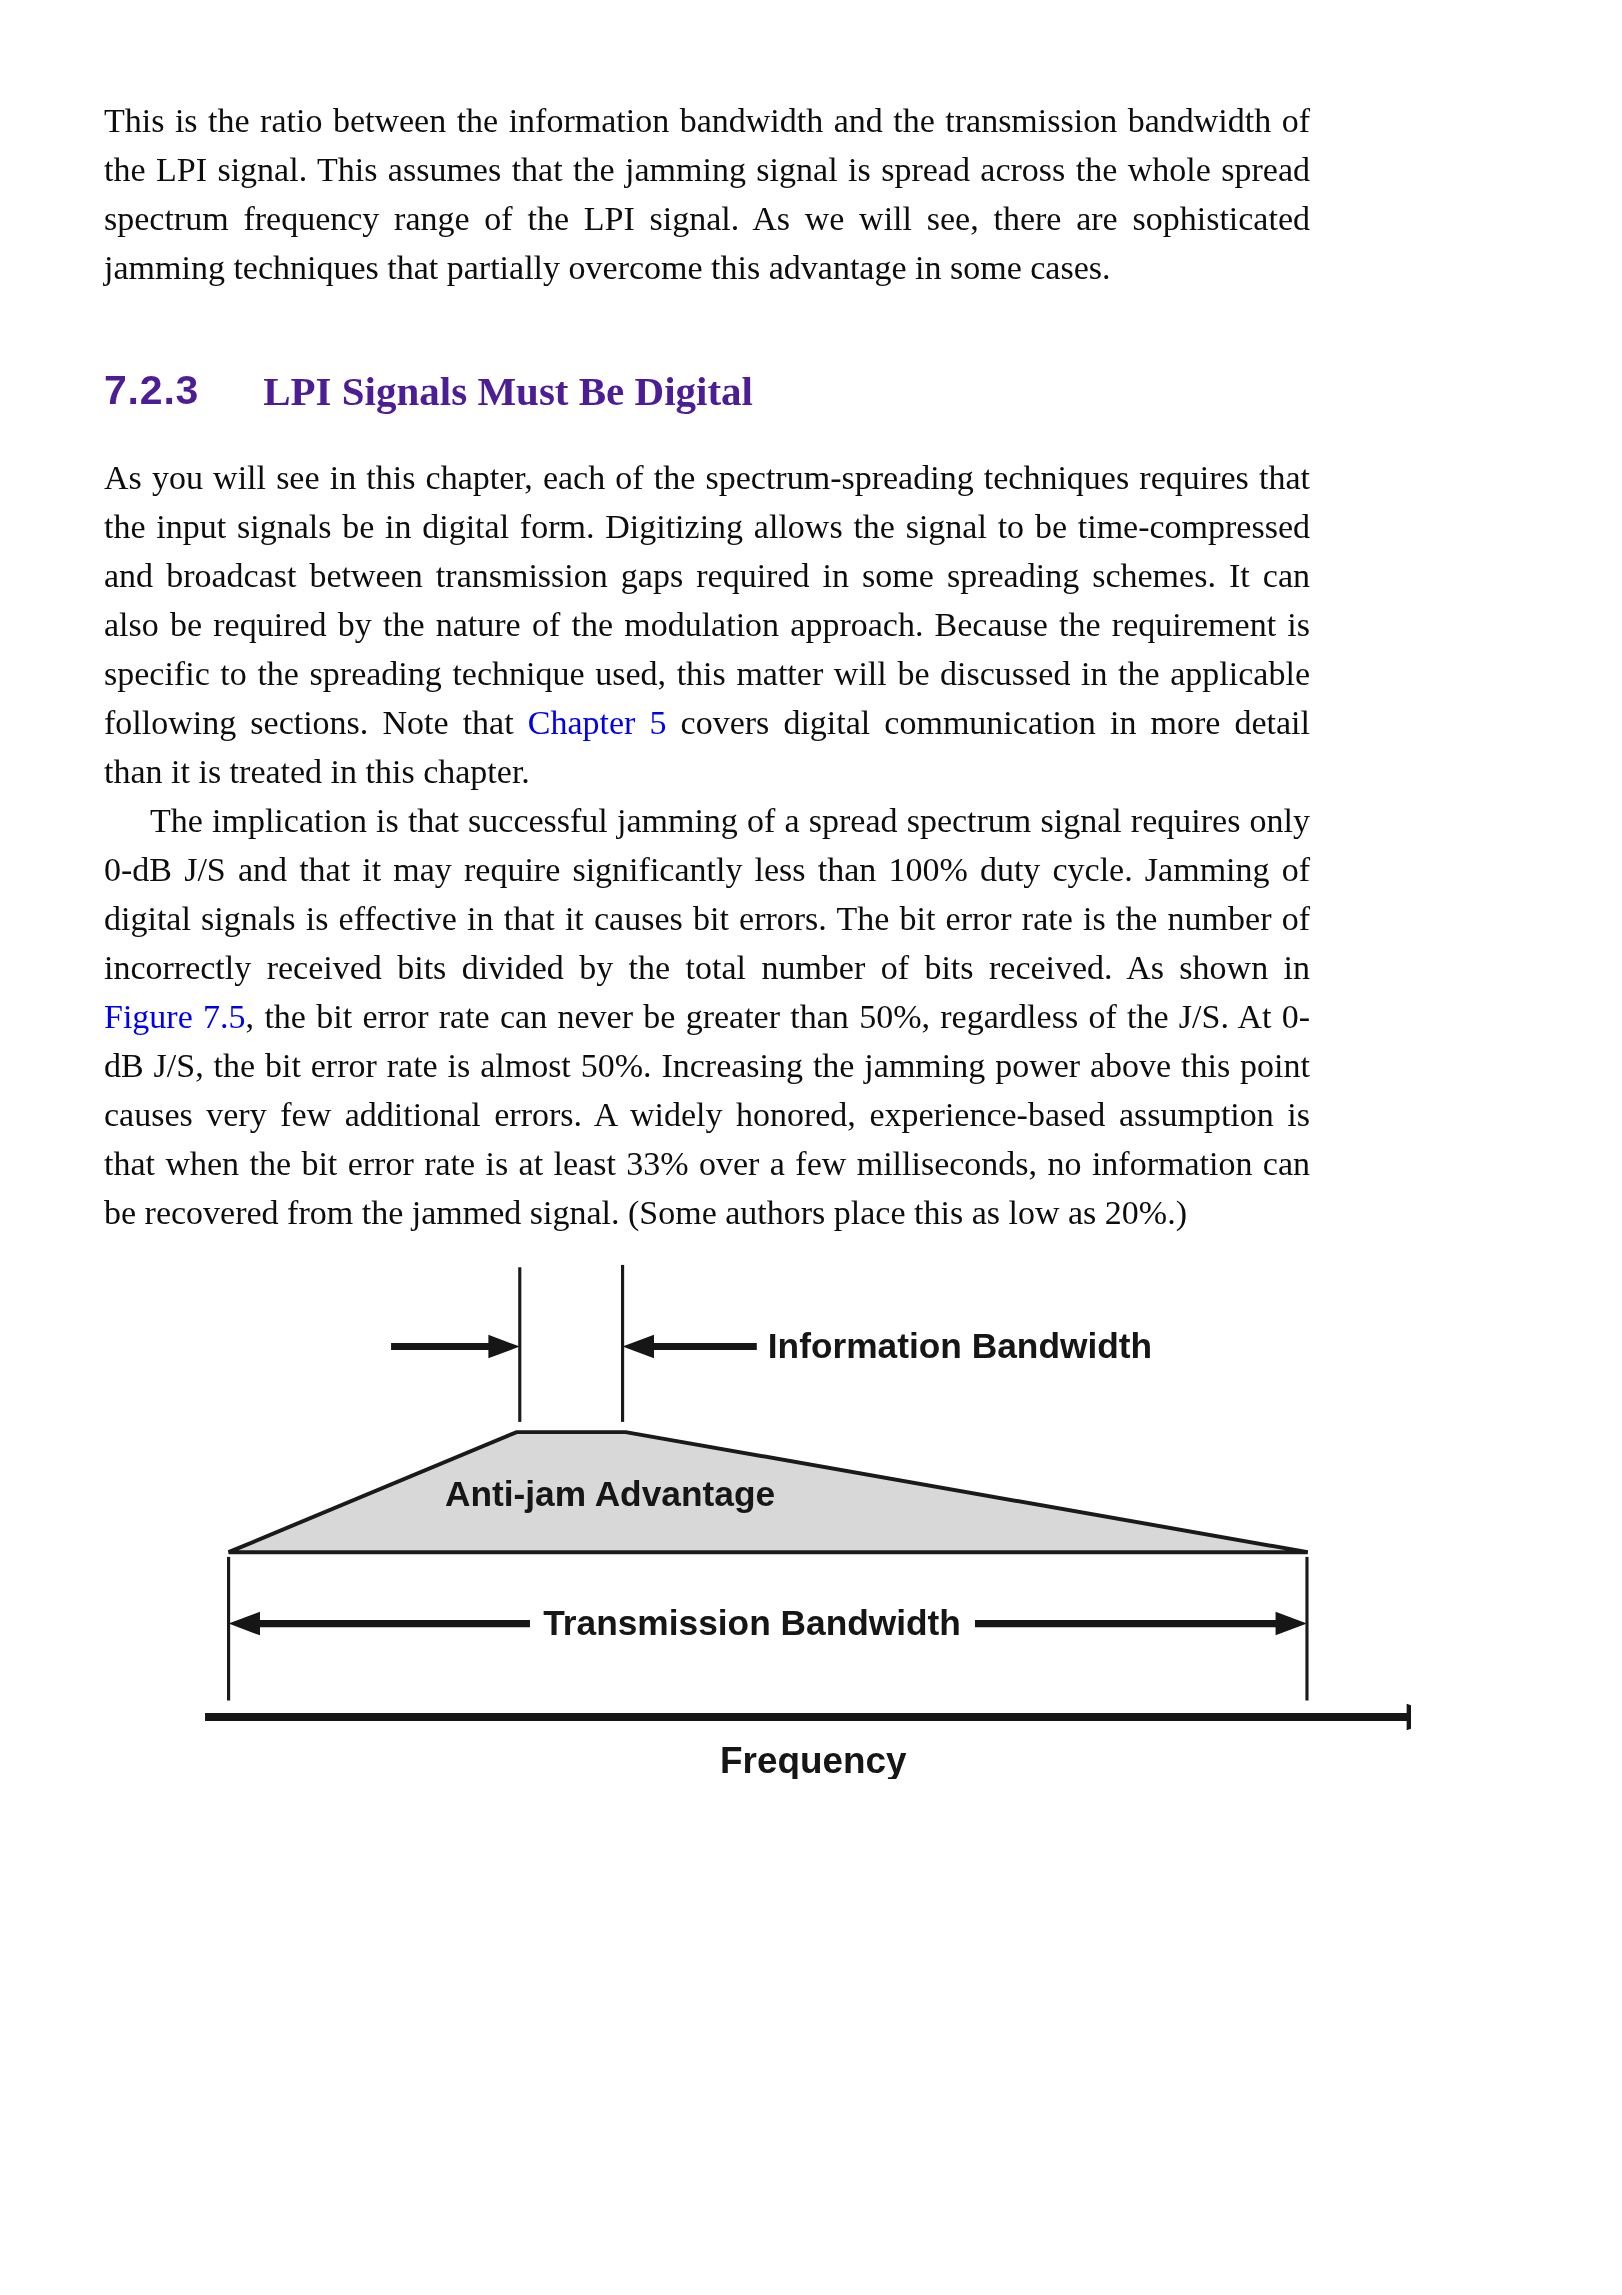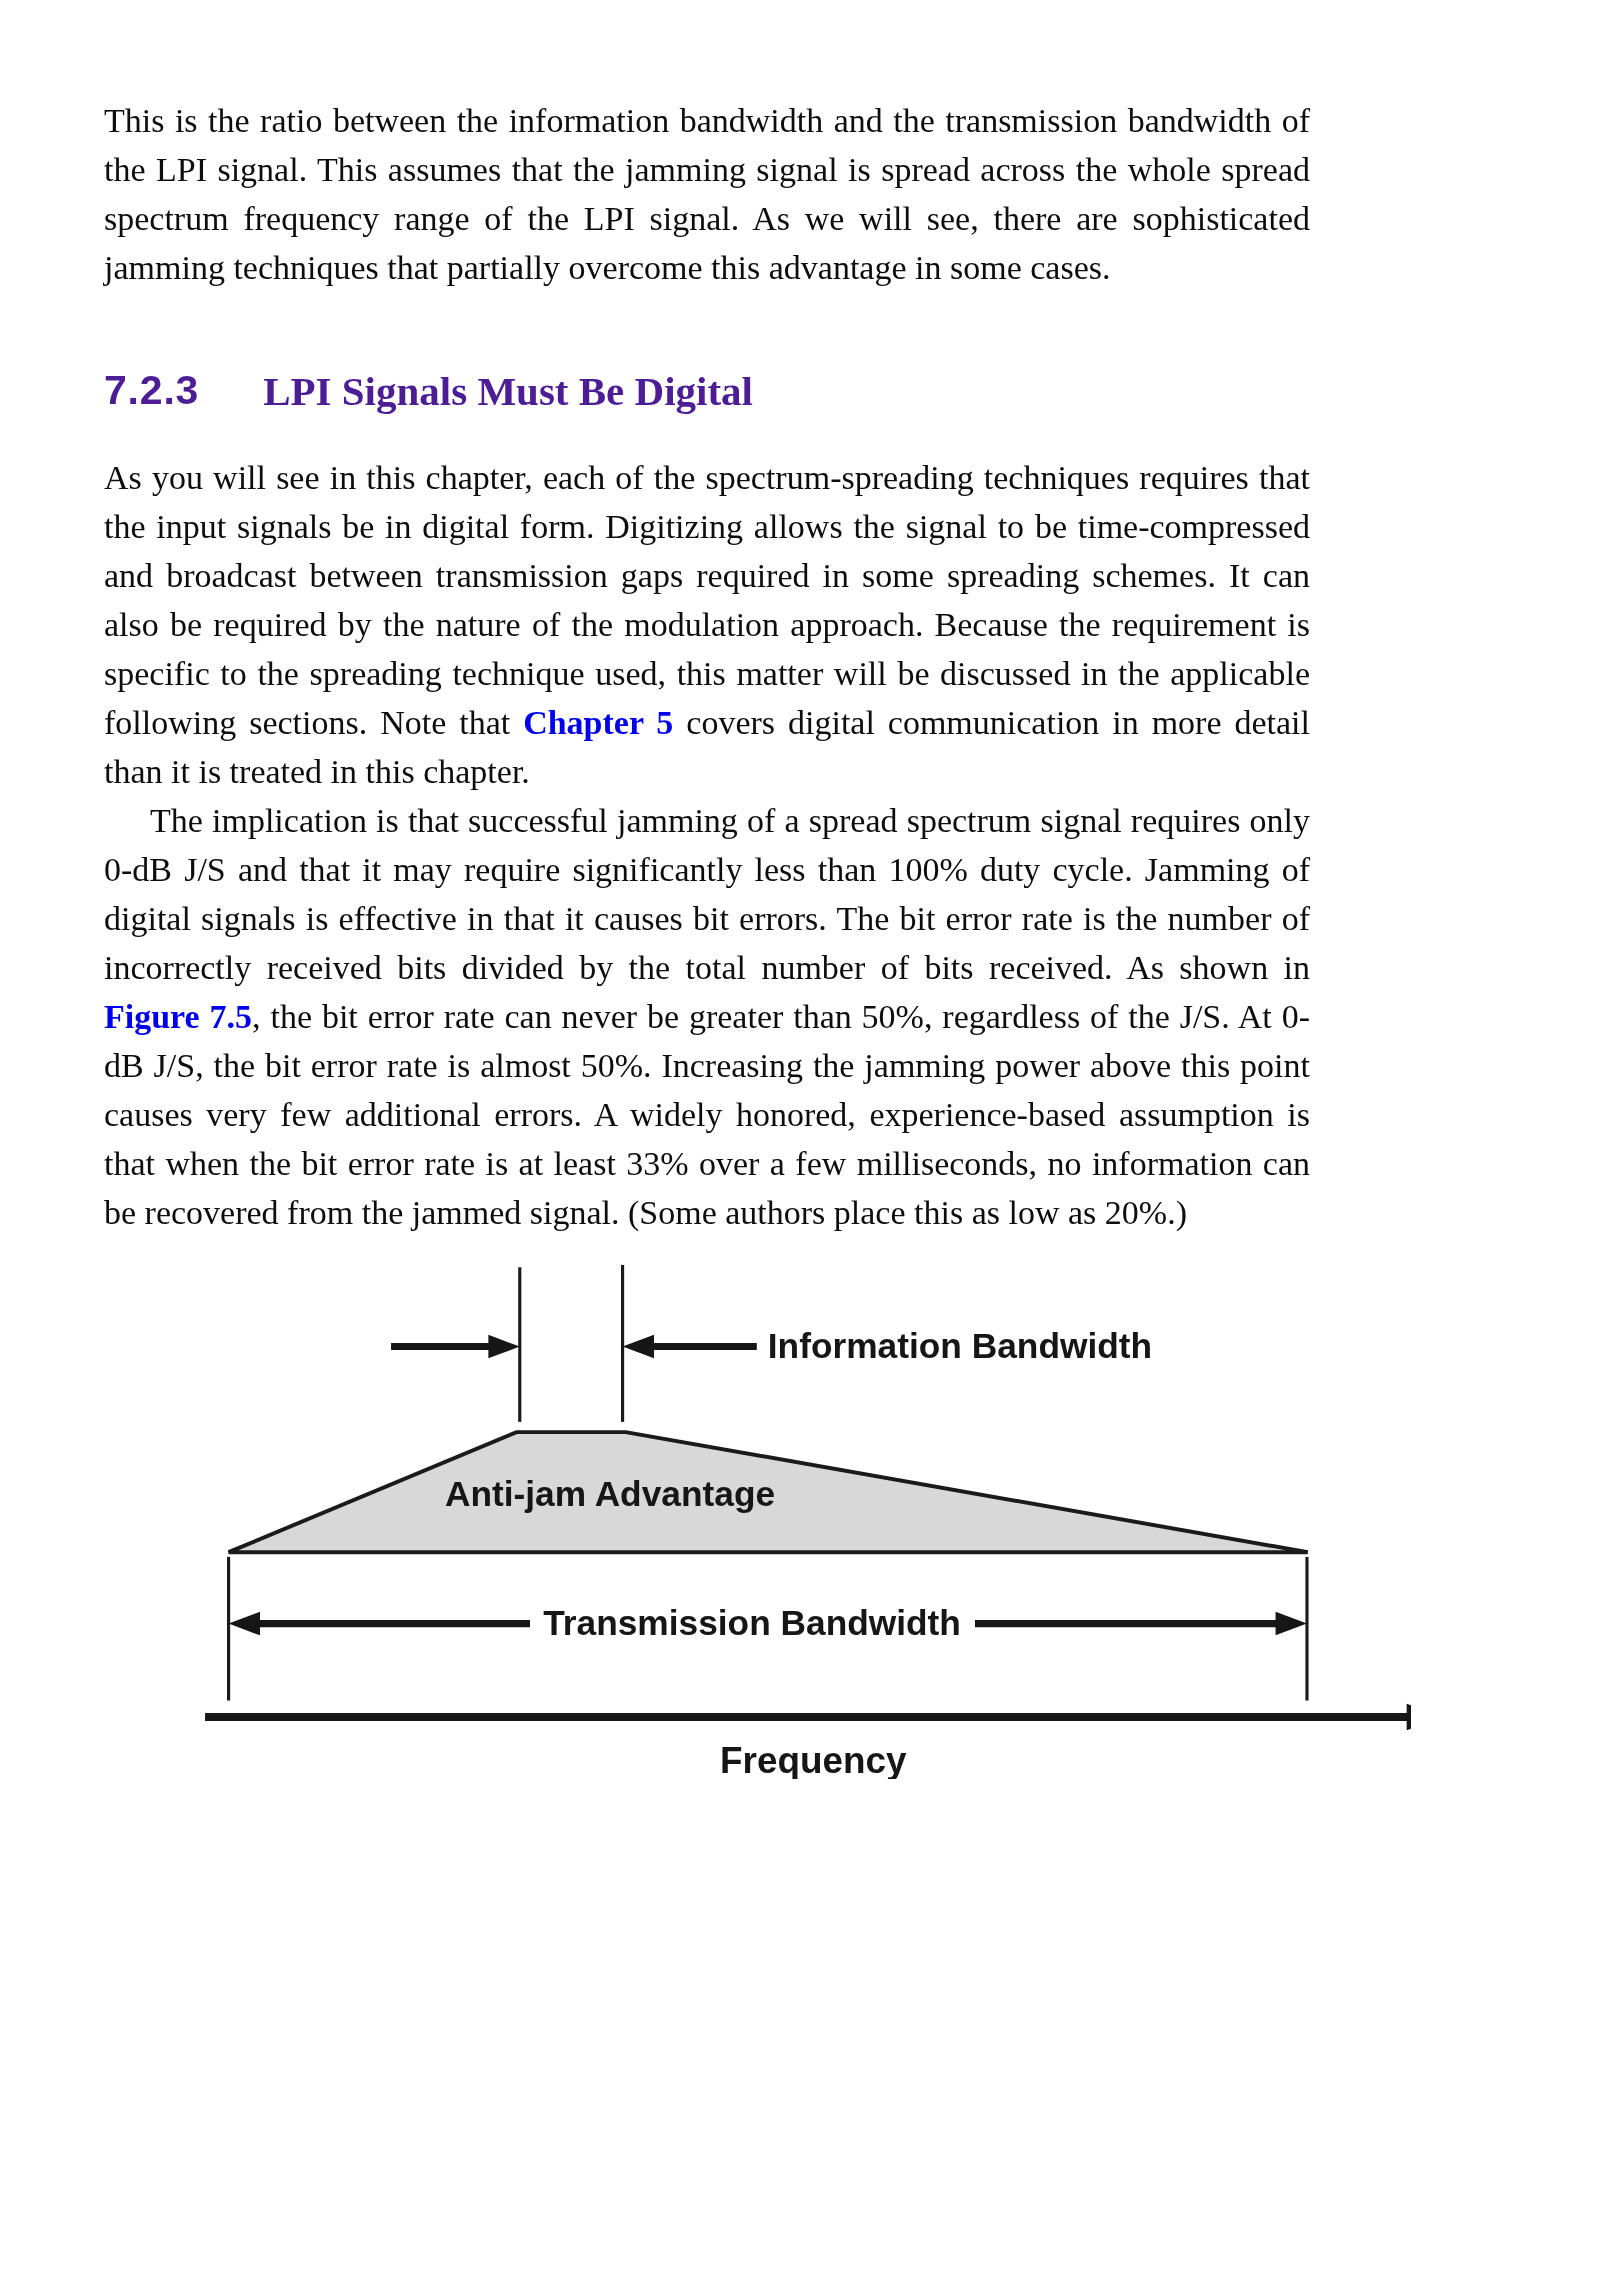--- a/index.html
+++ b/index.html
@@ -30,21 +30,21 @@
     color: #4c1d95;
     display: flex;
     align-items: flex-start;
   }
   .section-number {
     font-family: "Liberation Sans", sans-serif;
     letter-spacing: 0.8px;
     margin-right: 46px;
   }
   .section-title { font-family: "Liberation Serif", serif; margin-left: 18px; }
-  a.doc-link { text-decoration: none; cursor: pointer; font-weight: bold; }
+  a.doc-link { text-decoration: none; cursor: pointer; }
   .figure-wrap {
     margin-top: 23.6px;
     margin-left: 89px;
     width: 1272px;
     height: 518px;
   }
   .fig-label {
     font-family: "Liberation Sans", sans-serif;
     font-weight: bold;
     fill: #161616;

